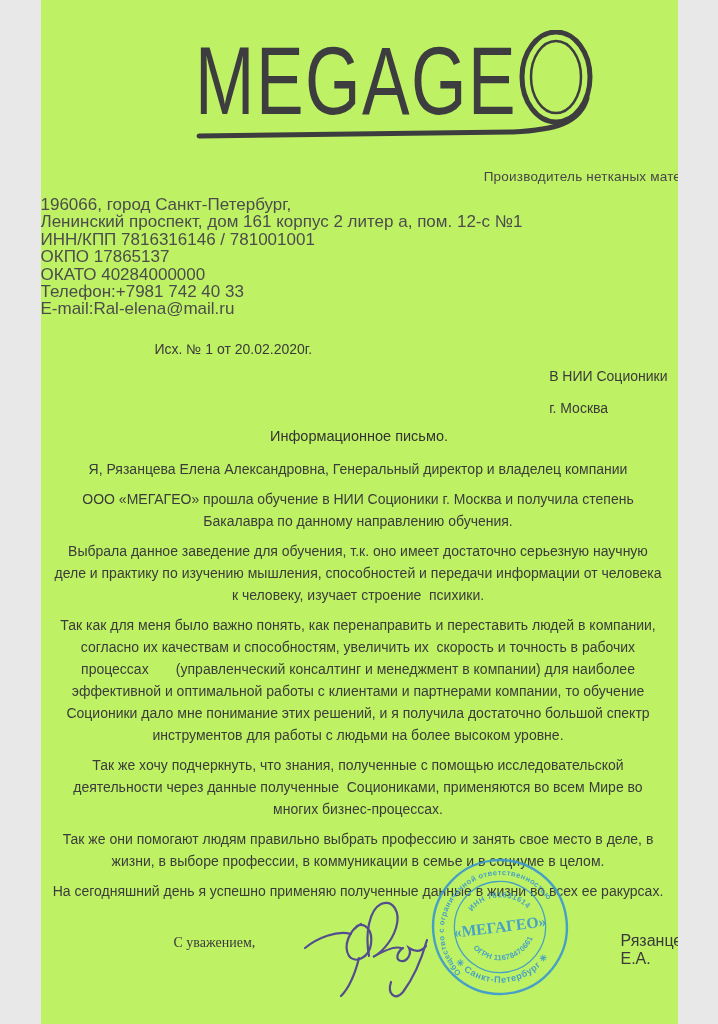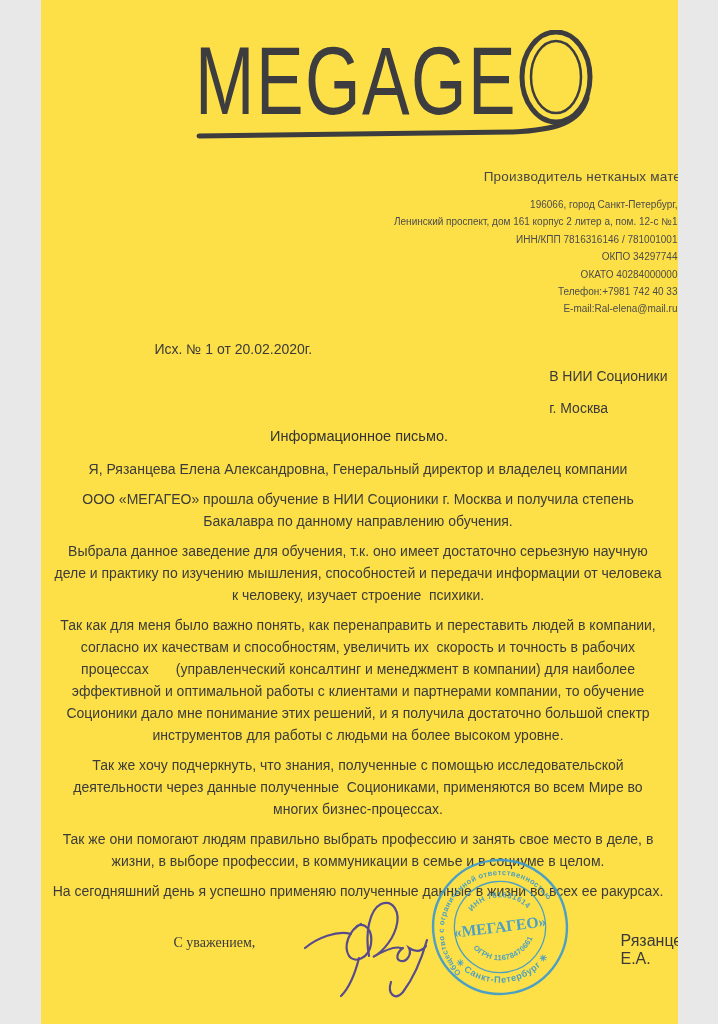--- a/index.html
+++ b/index.html
@@ -1,32 +1,32 @@
 <!DOCTYPE html>
 <html><head>
 <meta charset="utf-8">
 <style>
   html,body{margin:0;padding:0;background:#e8e8e8;}
   .page{
     position:relative;
     width:637px;height:1024px;
     margin:0 auto;
-    background:#fde047;
+    background:#bef264;
     font-family:"Liberation Sans",sans-serif;
     color:#3b3b3b;
     overflow:hidden;
   }
   .logo{position:absolute;left:154px;top:30px;width:412px;height:120px;}
   .tagline{
     position:absolute;left:16px;top:169px;width:100%;
     text-align:right;font-size:13.5px;color:#474747;letter-spacing:.2px;padding-left:38px;
   }
   .org-info{
     position:absolute;left:0;top:196px;width:100%;
-    text-align:right;font-size:10px;line-height:17.4px;color:#4c4c4c;
+    text-align:left;font-size:17px;line-height:17.4px;color:#4c4c4c;
   }
   .ref{position:absolute;left:114px;top:341px;font-size:14px;color:#3a3a3a;}
   .addressee{position:absolute;right:10px;top:368px;text-align:left;font-size:14px;color:#3a3a3a;}
   .addressee .line{margin-bottom:16px;}
   .title{
     position:absolute;left:0;top:428px;width:100%;
     text-align:center;font-size:14.5px;color:#333;
   }
   .body-text{
     position:absolute;left:12px;right:14px;top:458px;
@@ -51,21 +51,21 @@
       <path d="M 4 106 L 318 102 C 360 100 385 93 392 68" fill="none" stroke="#3d3d40" stroke-width="5" stroke-linecap="round"></path>
     </g>
   </svg>
 
   <div class="tagline">Производитель нетканых материалов.</div>
 
   <div class="org-info">
     <div>196066, город Санкт-Петербург,</div>
     <div>Ленинский проспект, дом 161 корпус 2 литер а, пом. 12-с №1</div>
     <div>ИНН/КПП  7816316146 / 781001001</div>
-    <div>ОКПО 34297744</div>
+    <div>ОКПО 17865137</div>
     <div>ОКАТО 40284000000</div>
     <div>Телефон:+7981 742 40 33</div>
     <div>E-mail:Ral-elena@mail.ru</div>
   </div>
 
   <div class="ref">Исх. № 1 от 20.02.2020г.</div>
 
   <div class="addressee">
     <div class="line">В НИИ Соционики</div>
     <div class="line">г. Москва</div>

